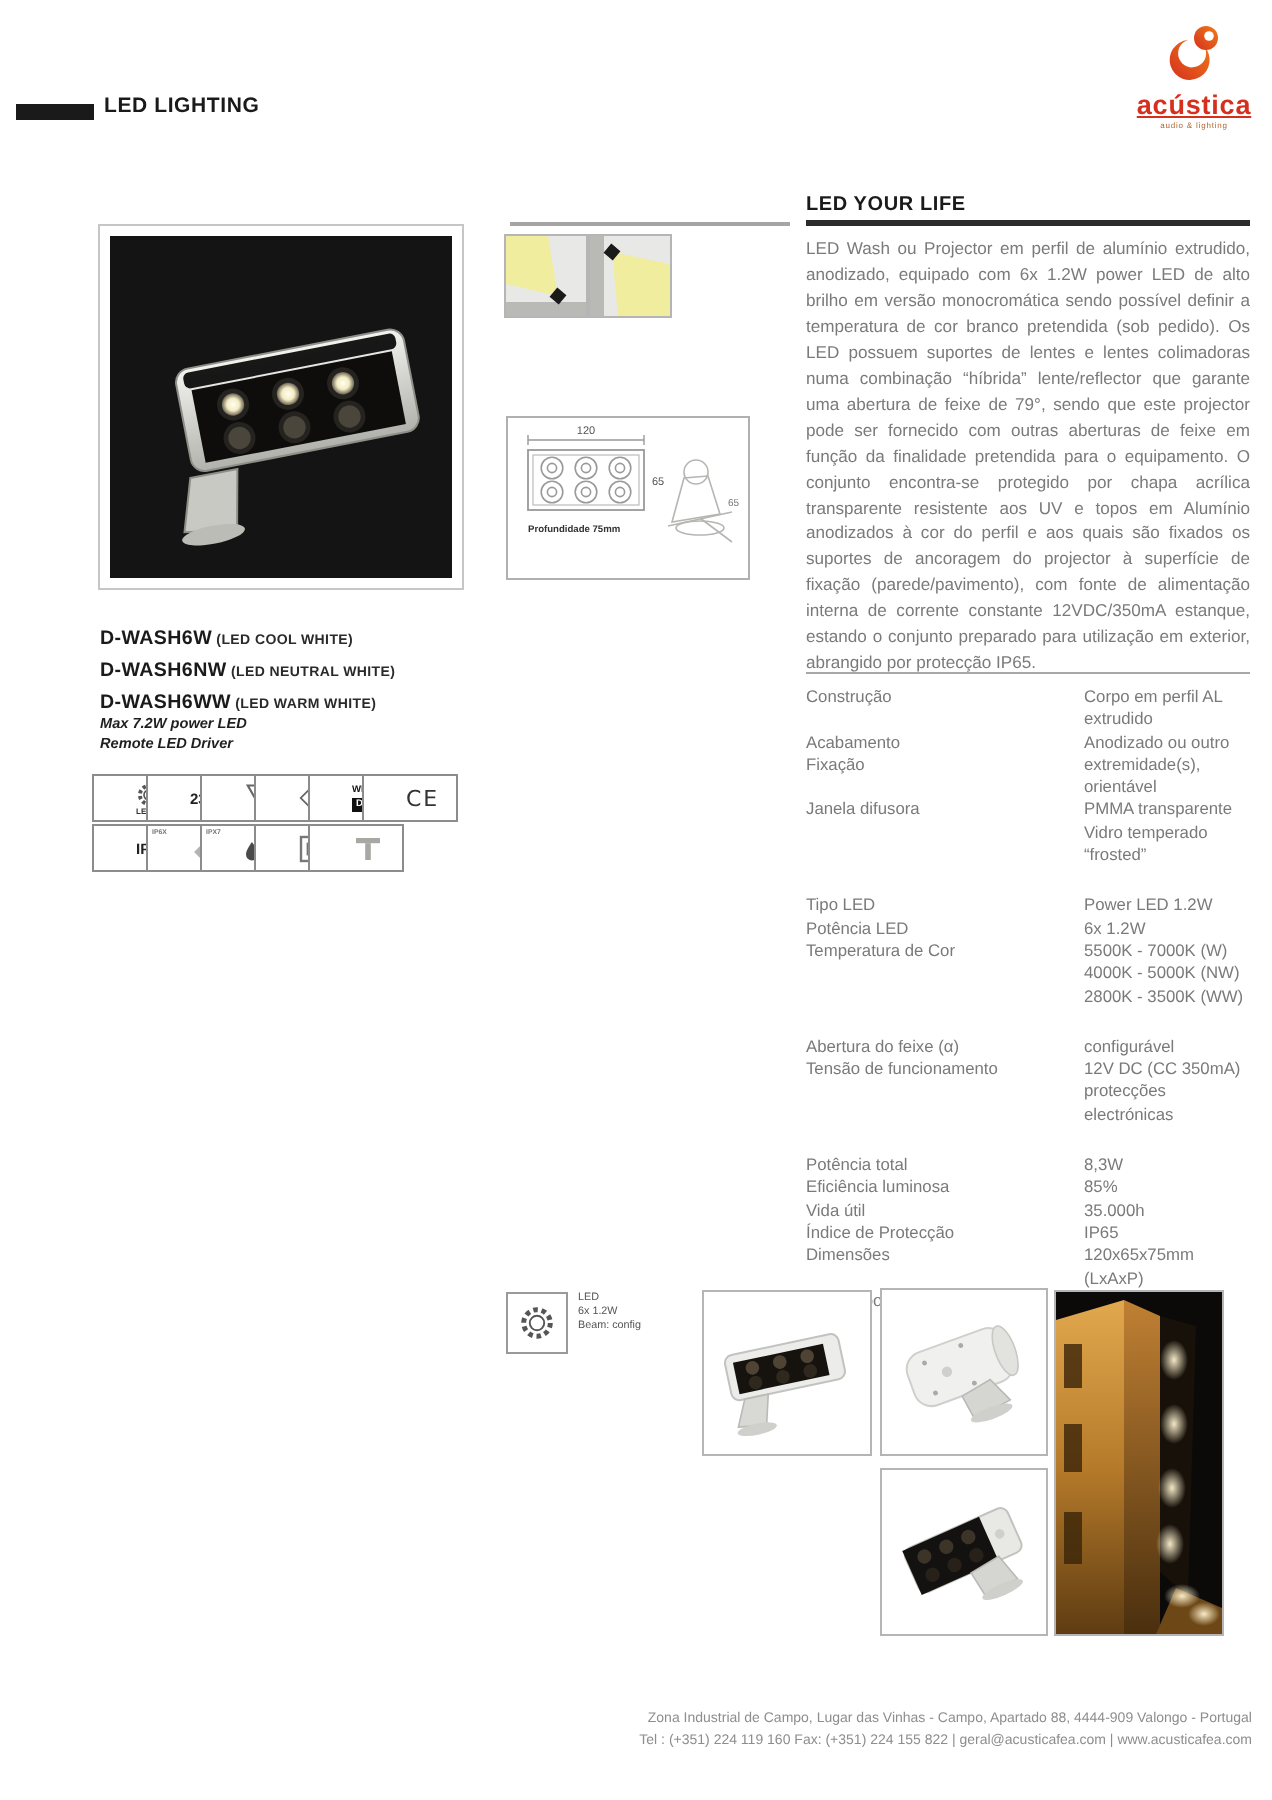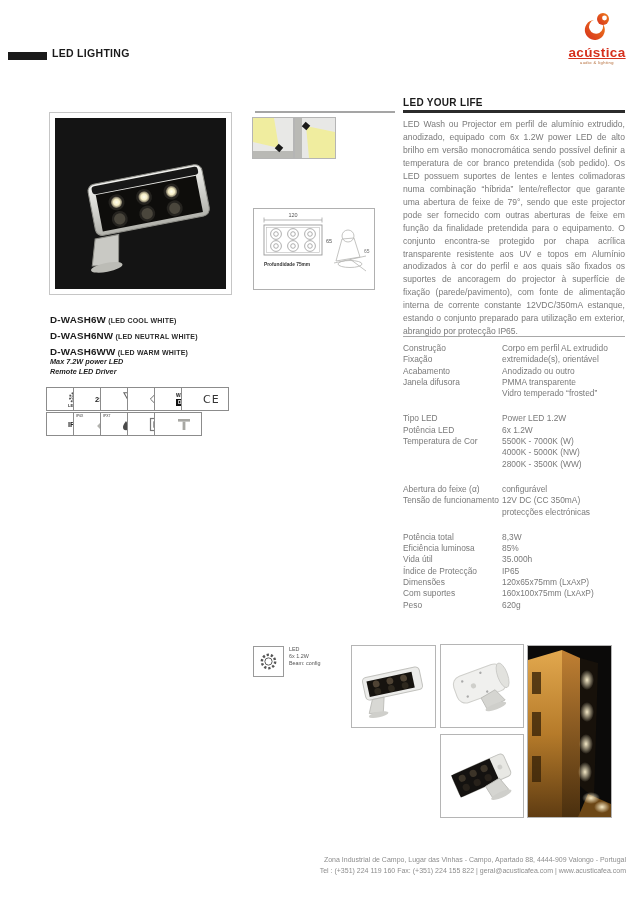--- a/index.html
+++ b/index.html
@@ -48,21 +48,21 @@
            display:flex;align-items:center;justify-content:center;}
   .cfg-text{left:289px;top:646px;font-size:5.4px;line-height:7px;color:#555;}
 
   
   .lyl-title{left:403px;top:97px;font-size:10px;font-weight:bold;letter-spacing:.3px;}
   .lyl-rule{left:403px;top:110px;width:222px;height:2.5px;background:#2b2b2b;}
   .description{left:403px;top:118px;width:222px;font-size:8.55px;line-height:12.95px;
                color:#7a7a7a;text-align:justify;}
   .spec-divider{left:403px;top:336px;width:222px;height:1px;background:#a8a8a8;}
   .specs{left:403px;top:343px;width:226px;}
-  .spec-row{display:flex;line-height:11.3px;}
+  .spec-row{display:flex;line-height:11.3px;gap:40px;}
   .spec-row.gap{margin-top:14px;}
   .spec-label{width:99px;font-size:8.4px;color:#7a7a7a;flex:none;}
   .spec-value{font-size:8.4px;color:#7a7a7a;}
 
   
   .photo{position:absolute;border:1px solid #b5b5b5;background:#fff;}
   .p1{left:351px;top:645px;width:83px;height:81px;}
   .p2{left:440px;top:644px;width:82px;height:82px;}
   .p3{left:440px;top:734px;width:82px;height:82px;}
   .p4{left:527px;top:645px;width:83px;height:171px;background:#0b0a09;}
@@ -263,26 +263,26 @@
   <div class="abs lyl-rule"></div>
   <div class="abs description">LED Wash ou Projector em perfil de alumínio extrudido, anodizado, equipado com 6x 1.2W power LED de alto brilho em versão monocromática sendo possível definir a temperatura de cor branco pretendida (sob pedido). Os LED possuem suportes de lentes e lentes colimadoras numa combinação “híbrida” lente/reflector que garante uma abertura de feixe de 79°, sendo que este projector pode ser fornecido com outras aberturas de feixe em função da finalidade pretendida para o equipamento. O conjunto encontra-se protegido por chapa acrílica transparente resistente aos UV e topos em Alumínio anodizados à cor do perfil e aos quais são fixados os suportes de ancoragem do projector à superfície de fixação (parede/pavimento), com fonte de alimentação interna de corrente constante 12VDC/350mA estanque, estando o conjunto preparado para utilização em exterior, abrangido por protecção IP65.</div>
   <div class="abs spec-divider"></div>
 
   <div class="abs specs">
     <div class="spec-row">
         <div class="spec-label">Construção</div>
         <div class="spec-value">Corpo em perfil AL extrudido</div>
       </div>
       <div class="spec-row">
+        <div class="spec-label">Acabamento</div>
+        <div class="spec-value">Anodizado ou outro</div>
+      </div>
+      <div class="spec-row">
         <div class="spec-label">Fixação</div>
         <div class="spec-value">extremidade(s), orientável</div>
-      </div>
-      <div class="spec-row">
-        <div class="spec-label">Acabamento</div>
-        <div class="spec-value">Anodizado ou outro</div>
       </div>
       <div class="spec-row">
         <div class="spec-label">Janela difusora</div>
         <div class="spec-value">PMMA transparente</div>
       </div>
       <div class="spec-row">
         <div class="spec-label"></div>
         <div class="spec-value">Vidro temperado “frosted”</div>
       </div>
       <div class="spec-row gap">

